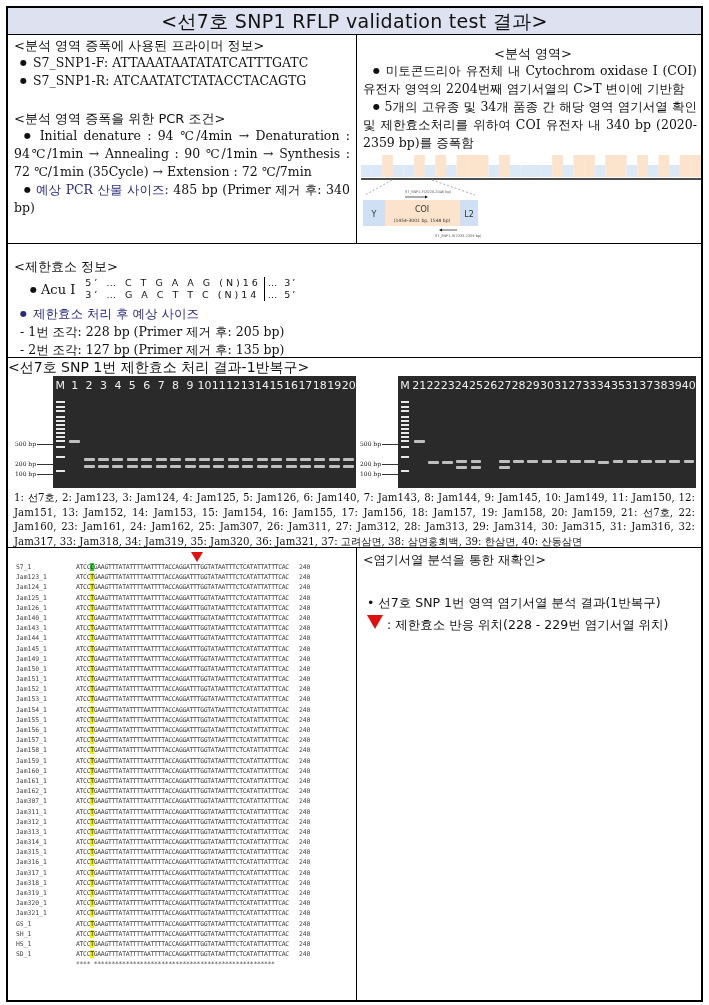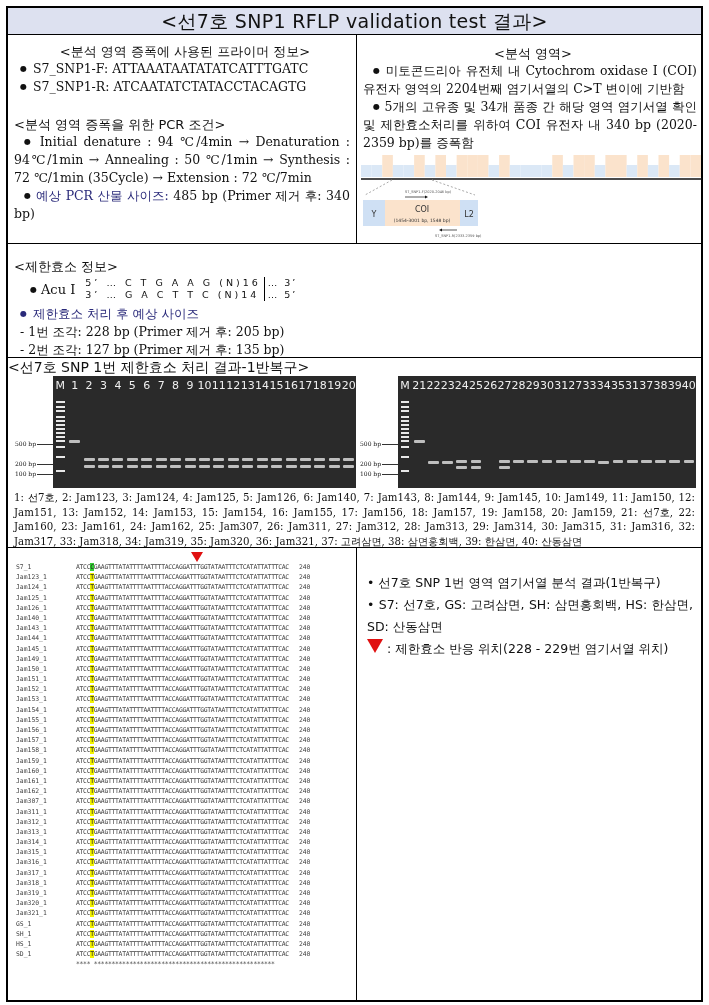--- a/index.html
+++ b/index.html
@@ -39,25 +39,25 @@
 </style>
 </head>
 <body>
 
 <div class="page">
 
   <div class="row title">&lt;선7호 SNP1 RFLP validation test 결과&gt;</div>
 
   <div class="row" style="top:27px; height:209px;">
     <div class="cell vline" style="left:0; width:349px;">
-      <div class="sec-h" style="margin-top:8px;text-align:center;">&lt;분석 영역 증폭에 사용된 프라이머 정보&gt;</div>
+      <div class="sec-h" style="margin-top:2px;">&lt;분석 영역 증폭에 사용된 프라이머 정보&gt;</div>
       <div class="serif bullet"><span>S7_SNP1-F:</span> <span>ATTAAATAATATATCATTTGATC</span></div>
       <div class="serif bullet"><span>S7_SNP1-R:</span> <span>ATCAATATCTATACCTACAGTG</span></div>
       <div class="sec-h" style="margin-top:20px;">&lt;분석 영역 증폭을 위한 PCR 조건&gt;</div>
-      <div class="serif para" style="line-height:18px; text-indent:10px;"><span style="font-size:8px;vertical-align:2px;">●</span> <span>Initial denature : 94 ℃/4min → Denaturation : 94℃/1min → Annealing : 50 ℃/1min → Synthesis : 72 ℃/1min (35Cycle) → Extension : 72 ℃/7min</span></div>
+      <div class="serif para" style="line-height:18px; text-indent:10px;"><span style="font-size:8px;vertical-align:2px;">●</span> <span>Initial denature : 94 ℃/4min → Denaturation : 94℃/1min → Annealing : 90 ℃/1min → Synthesis : 72 ℃/1min (35Cycle) → Extension : 72 ℃/7min</span></div>
       <div class="serif para" style="text-indent:10px;"><span style="font-size:8px;vertical-align:2px;">●</span> <span class="kr-blue">예상 PCR 산물 사이즈:</span> <span>485 bp (Primer 제거 후: 340 bp)</span></div>
     </div>
     <div class="cell" style="left:349px; width:346px;">
       <div class="sec-h" style="margin-top:10px;text-align:center;">&lt;분석 영역&gt;</div>
       <div class="serif para" style="text-indent:10px;"><span style="font-size:8px;vertical-align:2px;">●</span> <span>미토콘드리아 유전체 내 Cytochrom oxidase I (COI) 유전자 영역의 2204번째 염기서열의 C&gt;T 변이에 기반함</span></div>
       <div class="serif para" style="text-indent:10px;"><span style="font-size:8px;vertical-align:2px;">●</span> <span>5개의 고유종 및 34개 품종 간 해당 영역 염기서열 확인 및 제한효소처리를 위하여 COI 유전자 내 340 bp (2020-2359 bp)를 증폭함</span></div>
       <svg width="346" height="90" style="position:absolute; left:0; top:118px;">
         <g id="genome-genes">
             <rect x="4" y="12" width="10.625" height="12" fill="#dbe8f6"></rect>
             <rect x="14.625" y="12" width="10.625" height="12" fill="#dbe8f6"></rect>
@@ -488,18 +488,18 @@
             <span class="aln-seq">ATCC<span class="hl-y">T</span>GAAGTTTATATTTTAATTTTACCAGGATTTGGTATAATTTCTCATATTATTTCAC</span>
             <span class="aln-num">240</span>
           </div>
           <div class="aln-row">
             <span class="aln-name"></span>
             <span class="aln-seq">**** ***************************************************</span>
           </div>
         </div>
     </div>
     <div class="cell" style="left:349px; width:346px;">
+      <div class="sec-h" style="margin-top:3px; font-size:12.5px;">&lt;염기서열 분석을 통한 재확인&gt;</div>
       <div class="reconf" style="margin-top:24px;">• <span>선7호 SNP 1번 영역 염기서열 분석 결과(1반복구)</span></div>
-      <div class="reconf">• <span>S7: 선7호, GS: 고려삼면, SH: 삼면홍회백, HS: 한삼면, SD: 산동삼면</span></div>
       <div class="reconf"><span class="tri" style="border-left-width:8px;border-right-width:8px;border-top-width:14px;"></span> <span>: 제한효소 반응 위치(228 - 229번 염기서열 위치)</span></div>
     </div>
   </div>
 </div>
 
 </body></html>

